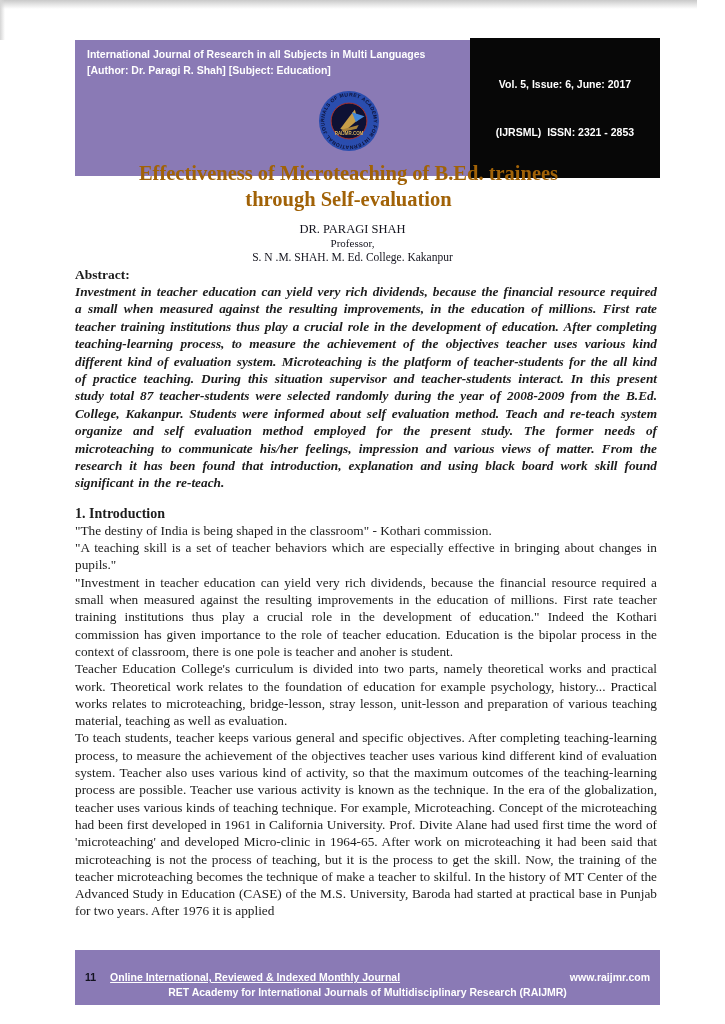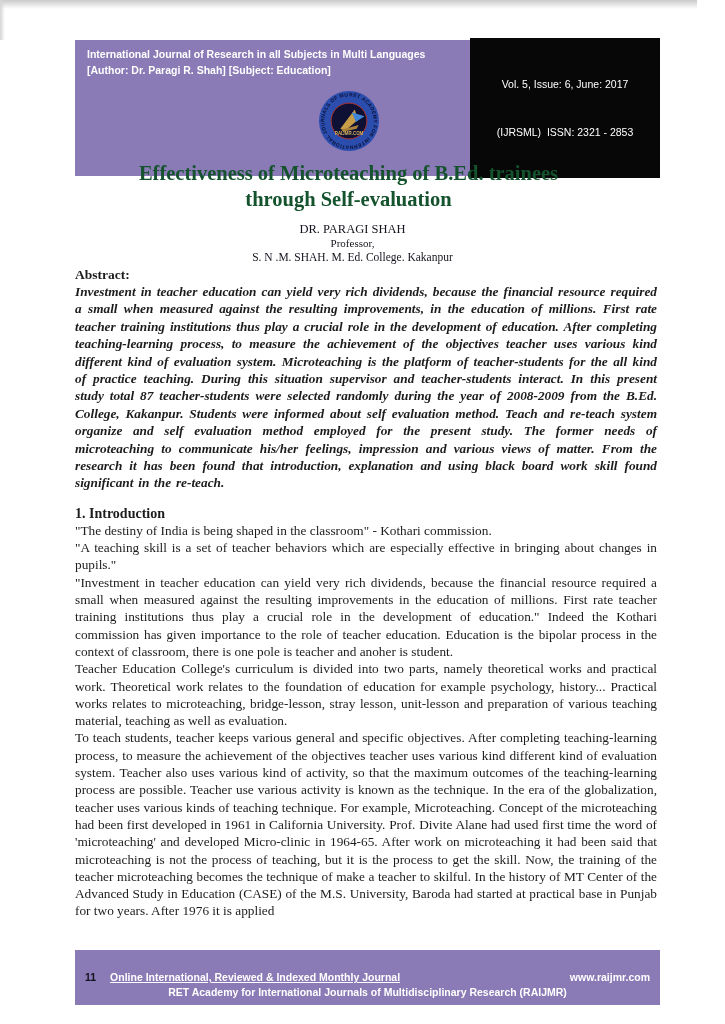--- a/index.html
+++ b/index.html
@@ -26,32 +26,32 @@
     display:flex; align-items:stretch;
     font-family:"Liberation Sans","DejaVu Sans",sans-serif;
   }
   .header-left {
     width:395px; background:var(--purple);
     color:#ffffff; font-weight:bold; font-size:10.5px; line-height:16px;
     padding:6px 10px 6px 12px;
   }
   .header-right {
     width:190px; background:var(--blackbox);
-    color:#ffffff; font-weight:normal; font-size:10.5px; line-height:16px;
+    color:#ffffff; font-weight:bold; font-size:10.5px; line-height:16px;
     padding:6px 16px; text-align:center; white-space:pre;
     margin-top:-2px; margin-bottom:-2px;
   }
   
   .logo-row { position:absolute; top:90px; left:0; width:100%; display:flex; justify-content:center; }
   .logo-row svg { width:62px; height:62px; }
   
   .title {
     position:absolute; top:160px; left:0; width:100%;
     text-align:center; font-weight:bold; font-size:20.5px; line-height:26px;
-    color:#14532d;
+    color:#a16207;
   }
   .title-inner { max-width:480px; margin:0 auto; }
   .authors { position:absolute; top:222px; left:0; width:100%; text-align:center; color:#14141e;padding-left:8px; }
   .author-name { font-size:12.5px; line-height:15px; }
   .author-role { font-size:11px; line-height:13px; }
   .author-affiliation { font-size:11.5px; line-height:14px; }
   
   .content { position:absolute; top:266px; left:75px; width:582px; }
   .abstract-heading { font-weight:bold; font-size:13.5px; line-height:17px; }
   .abstract-text {

